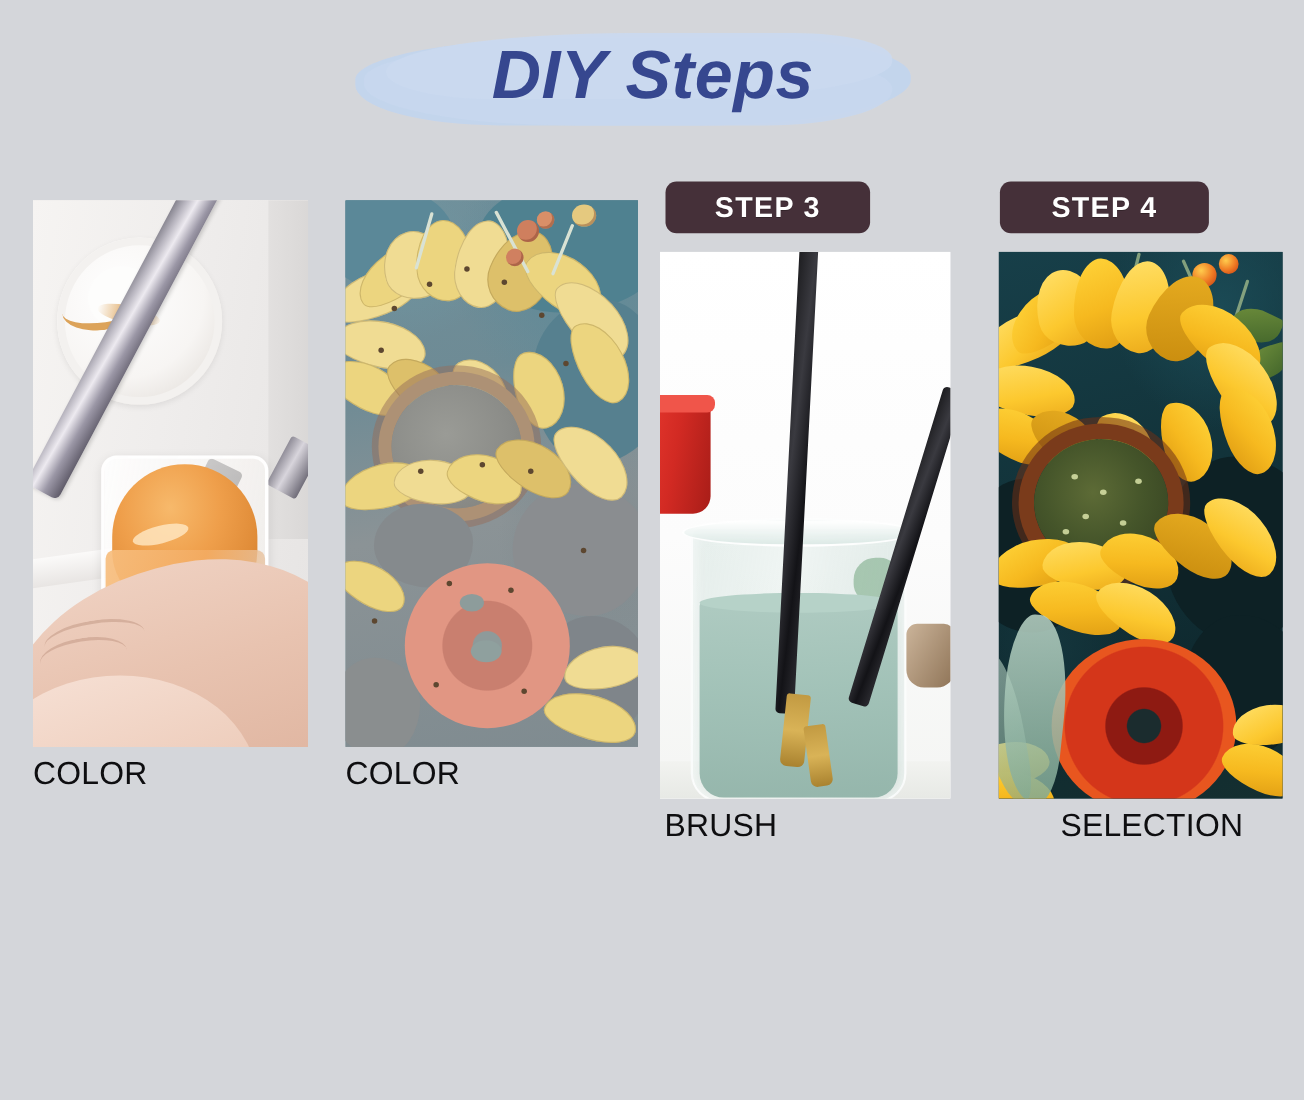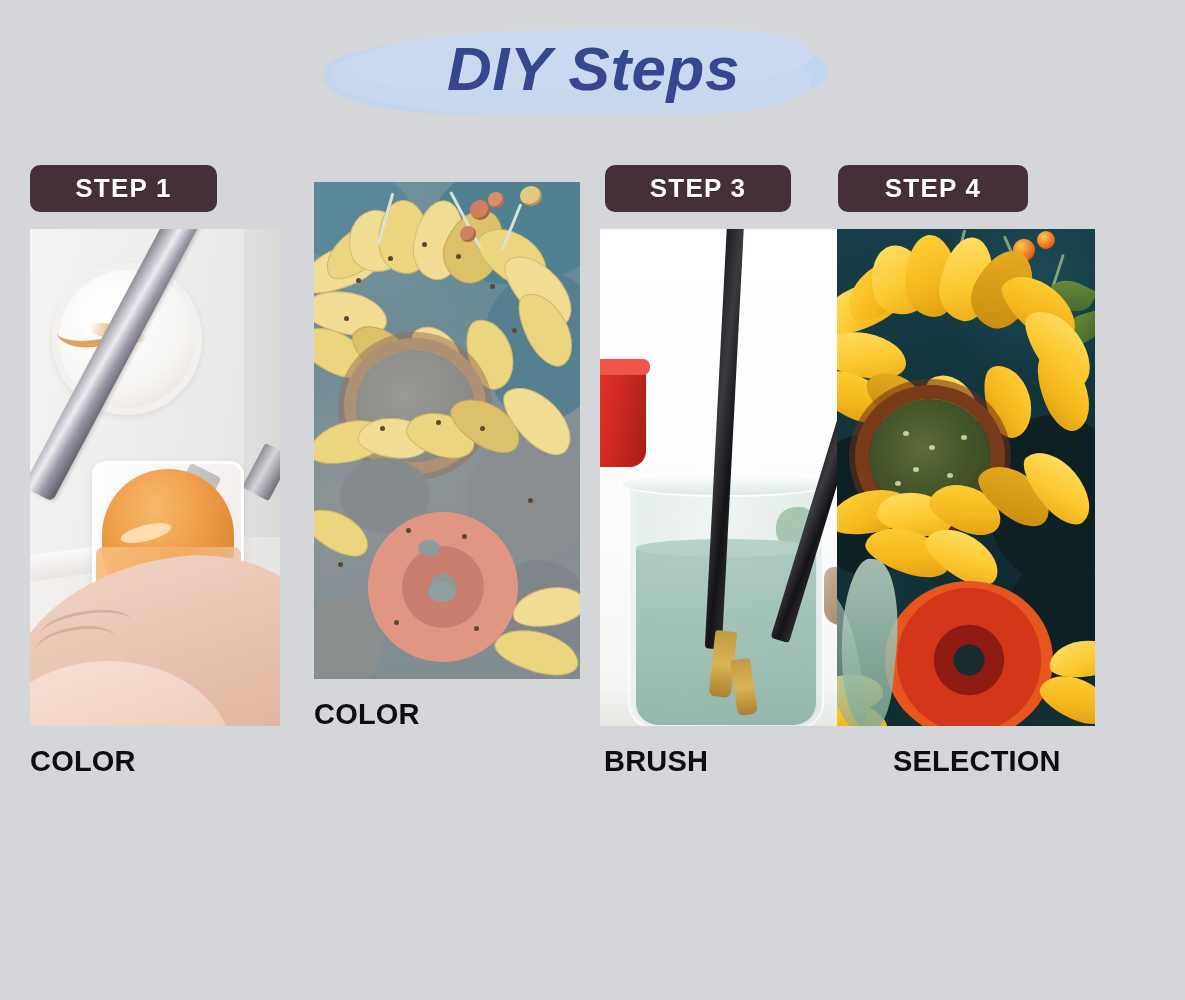--- a/index.html
+++ b/index.html
@@ -75,21 +75,21 @@
     height: 660px;
   }
 
   .step-col {
     position: absolute;
     top: 0;
   }
   .step-col.c1 { left: 30px;  width: 264px; }
   .step-col.c2 { left: 314px; width: 268px; }
   .step-col.c3 { left: 600px; width: 266px; }
-  .step-col.c4 { left: 837px; width: 260px; }
+  .step-col.c4 { left: 908px; width: 260px; }
 
   
   .badge {
     height: 47px;
     background: #453039;
     border-radius: 10px;
     display: flex;
     align-items: center;
     justify-content: center;
     color: #ffffff;
@@ -112,23 +112,23 @@
     overflow: hidden;
     background: #ffffff;
   }
   .step-col.c1 .photo { width: 250px; }
   .step-col.c2 .photo { width: 266px; }
   .step-col.c3 .photo { width: 264px; }
   .step-col.c4 .photo { width: 258px; }
 
   
   .caption {
-    margin-top: 18px;
+    margin-top: 8px;
     font-size: 29px;
-    font-weight: bold;
+    font-weight: normal;
     color: #0e0e10;
     line-height: 1.22;
     letter-spacing: 0.2px;
   }
   .step-col.c3 .caption { margin-left: 4px; }
   .step-col.c4 .caption { margin-left: 56px; }
 
   
   .p1 { background: #f3f0ee; }
   .p1 .wallpanel {
@@ -474,21 +474,20 @@
 <div class="title-zone">
   <div class="brush-band"></div>
   <div class="brush-band b2"></div>
   <div class="brush-band b3"></div>
   <div class="page-title">DIY Steps</div>
 </div>
 
 <div class="steps-row">
 
   <div class="step-col c1">
-    <div class="badge">STEP 1</div>
 
     <div class="photo p1">
       <div class="wallpanel"></div>
       <div class="wall-edge"></div>
       <div class="lid"></div>
       <div class="lid-inner"></div>
       <div class="smear"></div>
       <div class="smear2"></div>
       <div class="card"></div>
       <div class="brush-handle"></div>

